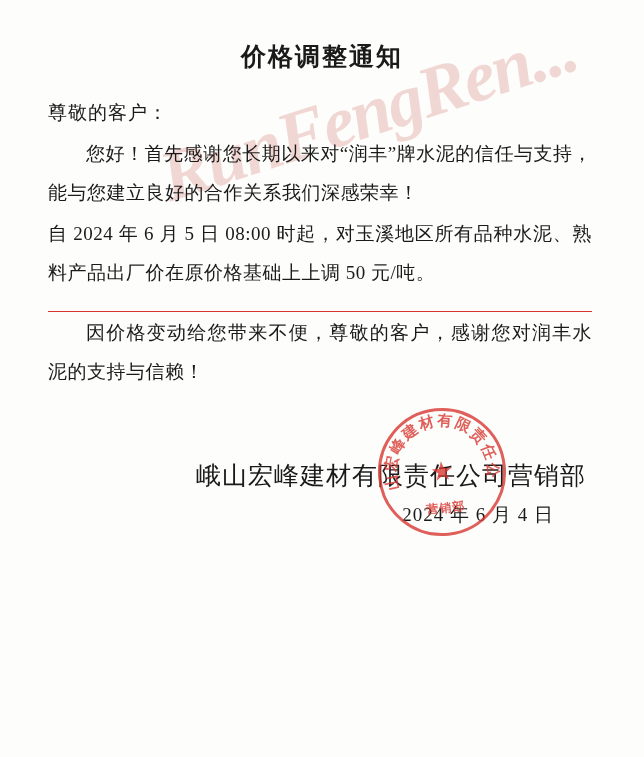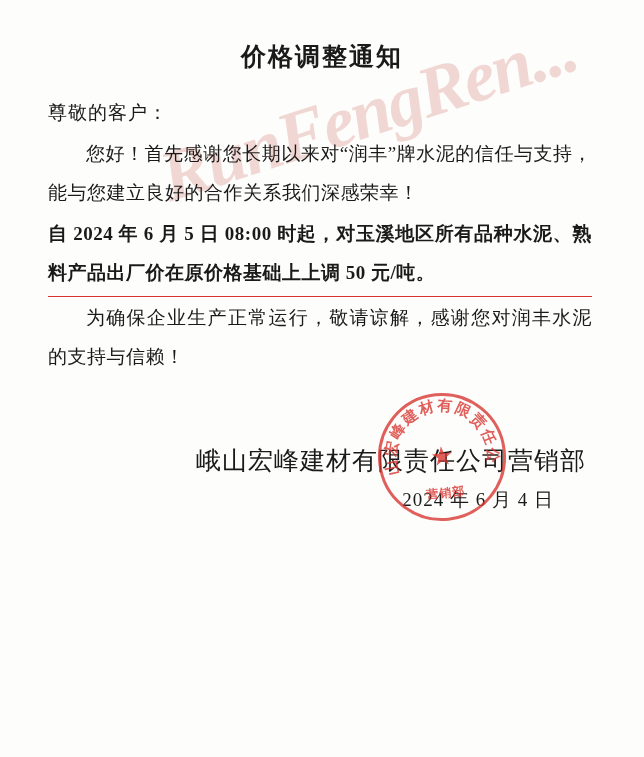--- a/index.html
+++ b/index.html
@@ -68,22 +68,21 @@
     margin: 0 4px 2px 0;
     text-indent: 2em;
     letter-spacing: 0.5px;
     text-align: justify;
   }
   p.no-indent {
     text-indent: 0;
   }
   .underline-red {
     border-bottom: 1.5px solid #d7332e;
-    padding-bottom: 3px;
-    font-weight: bold;
+    padding-bottom: 18px;
   }
   .sign-block {
     margin-top: 58px;
     text-align: right;
     position: relative;
     padding-right: 10px;
   }
   .sign-line {
     font-size: 25px;
     letter-spacing: 1px;
@@ -158,21 +157,21 @@
 
     <div class="doc-title">价格调整通知</div>
 
     <div class="salutation">尊敬的客户：</div>
 
     <p class="body-par">您好！首先感谢您长期以来对“润丰”牌水泥的信任与支持，能与您建立良好的合作关系我们深感荣幸！</p>
 
 
     <p class="body-par no-indent underline-red">自 2024 年 6 月 5 日 08:00 时起，对玉溪地区所有品种水泥、熟料产品出厂价在原价格基础上上调 50 元/吨。</p>
 
-    <p class="body-par">为确保企业生产正常运行，敬请谅解，感谢您对润丰水泥的支持与信赖！</p>
+    <p class="body-par">因价格变动给您带来不便，尊敬的客户，感谢您对润丰水泥的支持与信赖！</p>
 
 
     <div class="sign-block">
 
       <div class="stamp">
         <div class="stamp-inner">
           <svg class="stamp-arc" viewBox="0 0 122 122">
             <defs>
               <path id="arcpath" d="M 16,70 A 46,46 0 1 1 106,70"></path>
             </defs>

